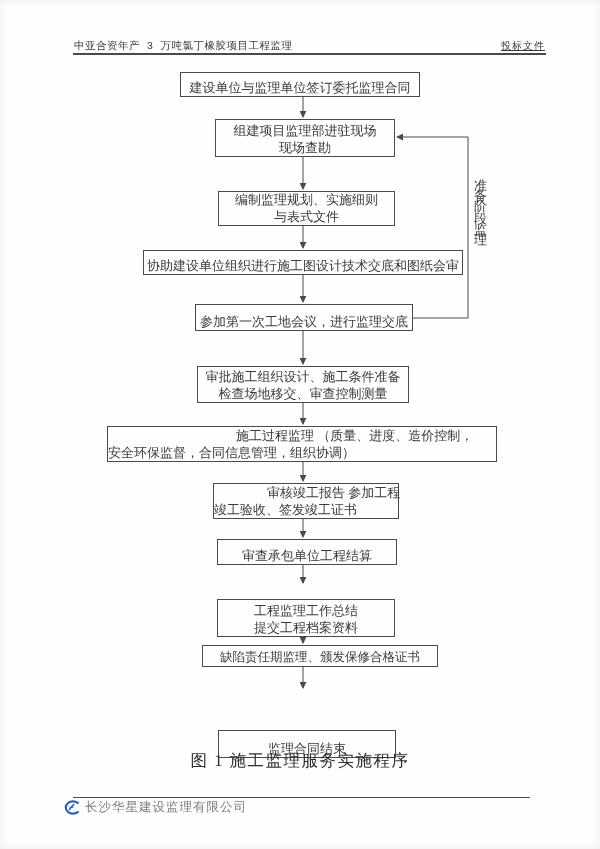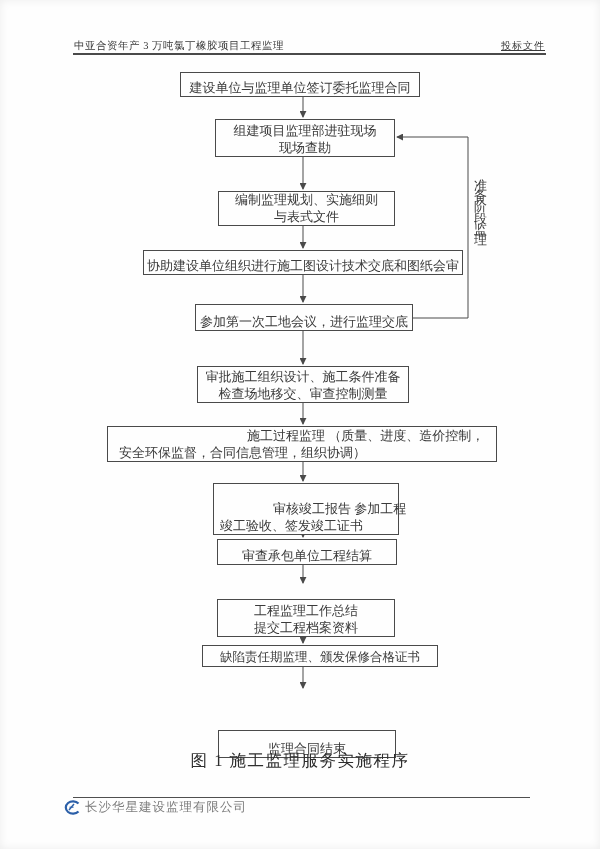--- a/index.html
+++ b/index.html
@@ -4,40 +4,40 @@
 <style>
   html,body{margin:0;padding:0;background:#e9e9e9;}
   .page{
     position:relative;width:600px;height:849px;margin:0 auto;
     background:#fefefe;overflow:hidden;
     box-shadow:inset 0 0 10px rgba(0,0,0,0.07);
     font-family:"Liberation Serif","DejaVu Serif",serif;
     color:#3a3a3a;
   }
   
-  .hdr-left{position:absolute;left:74px;top:39px;font-size:10.5px;letter-spacing:.5px;}
+  .hdr-left{position:absolute;left:74px;top:39px;font-size:10.5px;letter-spacing:.5px;font-family:Liberation Mono, monospace;}
   .hdr-right{position:absolute;right:55px;top:39px;font-size:10px;letter-spacing:1px;text-decoration:underline;}
   .hdr-rule{position:absolute;left:73px;top:53px;width:473px;height:2px;background:#4a4a4a;}
   
   .fbox{
     position:absolute;border:1px solid #4a4a4a;background:#fefefe;
     font-size:13px;line-height:17px;display:flex;flex-direction:column;
     justify-content:flex-end;align-items:center;text-align:center;box-sizing:border-box;
   }
   .fbox .ln{white-space:nowrap;}
   .fbox.wrapbox{align-items:stretch;text-align:left;}
   .b1{left:180px;top:72px;width:240px;height:25px;}
   .b2{left:215px;top:119px;width:180px;height:38px;}
   .b3{left:218px;top:191px;width:177px;height:35px;}
   .b4{left:143px;top:250px;width:320px;height:25px;}
   .b5{left:195px;top:304px;width:218px;height:27px;}
   .b6{left:197px;top:366px;width:212px;height:37px;}
-  .b7{left:107px;top:426px;width:390px;height:36px;padding:0 11px;}
+  .b7{left:107px;top:426px;width:390px;height:36px;padding:0 0;}
   .b7 .ln1{padding-left:128px;}
-  .b8{left:213px;top:483px;width:186px;height:52px;padding:0 6px;}
+  .b8{left:213px;top:483px;width:186px;height:36px;padding:0 0;}
   .b8 .ln1{padding-left:53px;}
   .b9{left:217px;top:539px;width:180px;height:26px;}
   .b10{left:217px;top:599px;width:178px;height:38px;}
   .b11{left:202px;top:645px;width:236px;height:22px;font-size:12.5px;}
   .b12{left:218px;top:690px;width:178px;height:28px;margin-top:40px;}
   
   .arrows{position:absolute;left:0;top:0;width:600px;height:849px;pointer-events:none;}
   
   .side-label{
     position:absolute;left:471px;top:168px;height:170px;

